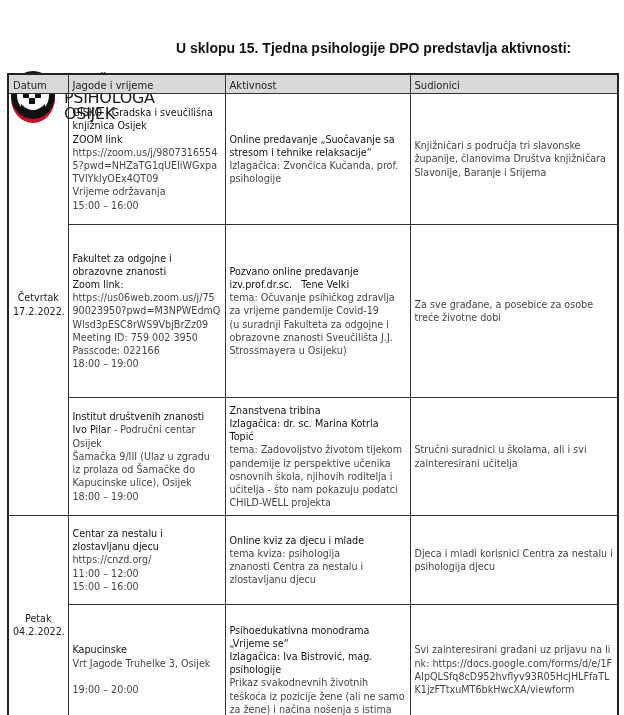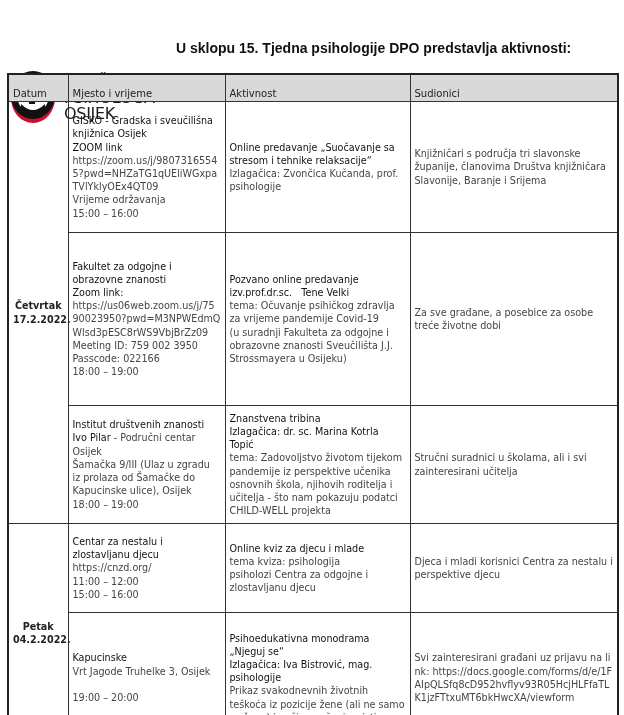--- a/index.html
+++ b/index.html
@@ -4,22 +4,22 @@
 <style>
   html,body{margin:0;padding:0;background:#fff;}
   body{width:624px;height:715px;position:relative;overflow:hidden;font-family:"Liberation Sans",sans-serif;color:#222;}
   .logo{position:absolute;left:8px;top:20px;width:150px;height:58px;margin-top:48px;}
   .logo svg{position:absolute;left:0;top:0;}
   .logo-text{position:absolute;left:56px;top:6px;font-family:"DejaVu Sans",sans-serif;font-size:16px;line-height:16px;color:#1a1a1a;letter-spacing:-0.3px;}
   .title{position:absolute;left:176px;top:40px;font-size:14px;font-weight:bold;color:#111;font-family:"Liberation Sans",sans-serif;}
   table{position:absolute;left:7px;top:73px;width:610px;border-collapse:collapse;table-layout:fixed;font-family:"DejaVu Sans",sans-serif;font-size:9.6px;line-height:13.2px;}
   td,th{border:1px solid #333;vertical-align:middle;padding:0 4px;text-align:left;}
   table{border:2px solid #222;}
-  th{background:#d9d9d9;font-weight:normal;height:14px;padding-top:12px;padding-bottom:0;font-size:10px;}
-  .date{text-align:center;font-weight:bold;}
+  th{background:#d9d9d9;font-weight:normal;height:14px;padding-top:4px;padding-bottom:0;font-size:10px;}
+  .date{text-align:center;font-weight:normal;}
   .b{font-weight:normal;color:#111;}
   .g{color:#444;}
   .wrap{word-break:break-all;}
 </style>
 </head>
 <body>
 
 <div class="logo">
   <svg width="50" height="58" viewBox="0 0 50 58">
     <ellipse cx="25" cy="30" rx="22" ry="25" fill="#c8102e"></ellipse>
@@ -45,21 +45,21 @@
 <table>
   <colgroup>
     <col style="width:60px">
     <col style="width:157px">
     <col style="width:185px">
     <col style="width:208px">
   </colgroup>
   <thead>
     <tr>
       <th>Datum</th>
-      <th>Mjesto i vrijeme</th>
+      <th>Jagode i vrijeme</th>
       <th>Aktivnost</th>
       <th>Sudionici</th>
     </tr>
   </thead>
   <tbody>
 
     <tr style="height:131px">
       <td class="date" rowspan="3">
         <div>Četvrtak</div>
         <div>17.2.2022.</div>
@@ -117,33 +117,33 @@
       </td>
       <td>
         <div class="b">Centar za nestalu i zlostavljanu djecu</div>
         <div class="g">https://cnzd.org/</div>
         <div class="g">11:00 – 12:00</div>
         <div class="g">15:00 – 16:00</div>
       </td>
       <td>
         <div class="b">Online kviz za djecu i mlade</div>
         <div class="g">tema kviza: psihologija</div>
-        <div class="g">psiholozi Centra za odgojne i zlostavljanu djecu</div>
+        <div class="g">znanosti Centra za nestalu i zlostavljanu djecu</div>
       </td>
-      <td class="g">Djeca i mladi korisnici Centra za nestalu i perspektive djecu</td>
+      <td class="g">Djeca i mladi korisnici Centra za nestalu i psihologija djecu</td>
     </tr>
 
     <tr style="height:131px">
       <td>
         <div class="b">Kapucinske</div>
         <div class="g">Vrt Jagode Truhelke 3, Osijek</div>
         <div class="g" style="height:13px"></div>
         <div class="g">19:00 – 20:00</div>
       </td>
       <td>
-        <div class="b">Psihoedukativna monodrama „Njeguj se“</div>
+        <div class="b">Psihoedukativna monodrama „Vrijeme se“</div>
         <div class="b">Izlagačica: Iva Bistrović, mag. psihologije</div>
         <div class="g">Prikaz svakodnevnih životnih teškoća iz pozicije žene (ali ne samo za žene) i načina nošenja s istima</div>
       </td>
       <td class="g wrap">Svi zainteresirani građani uz prijavu na link: https://docs.google.com/forms/d/e/1FAIpQLSfq8cD952hvflyv93R05HcjHLFfaTLK1jzFTtxuMT6bkHwcXA/viewform</td>
     </tr>
   </tbody>
 </table>
 
 </body></html>

